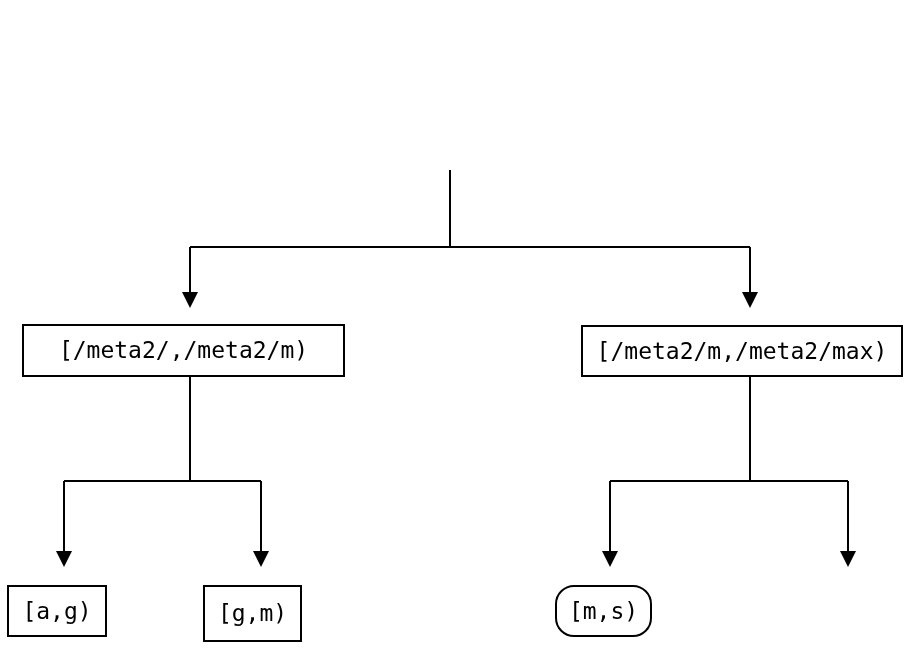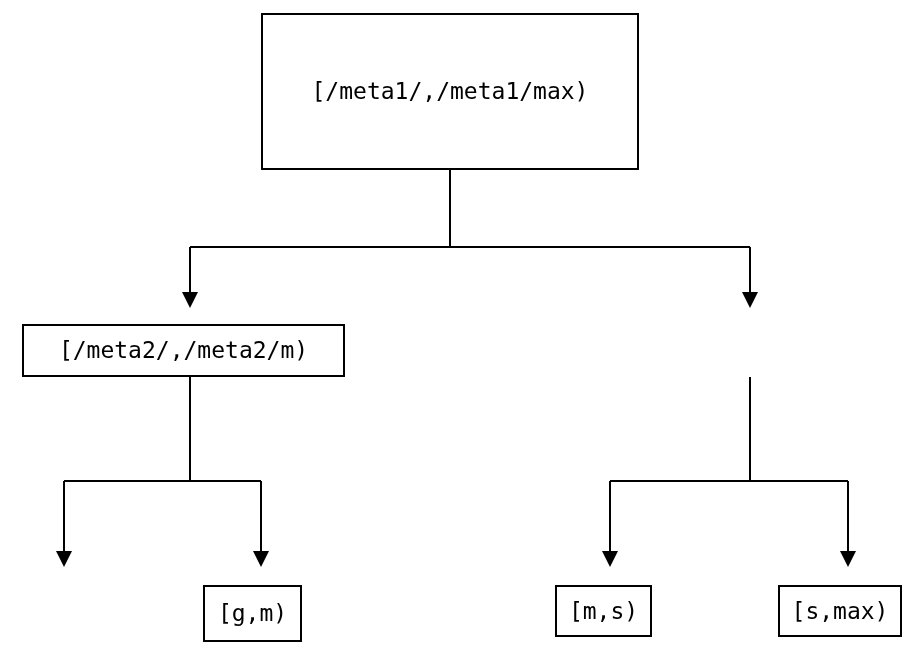--- a/index.html
+++ b/index.html
@@ -42,21 +42,21 @@
     justify-content: center;
     font-size: 23px;
     line-height: 1;
     white-space: nowrap;
   }
   .n-root       { left: 261px; top: 13px;  width: 378px; height: 157px; }
   .n-meta2-low  { left: 22px;  top: 324px; width: 323px; height: 53px;  }
   .n-meta2-high { left: 581px; top: 325px; width: 322px; height: 52px;  }
   .n-leaf-ag    { left: 7px;   top: 585px; width: 100px; height: 52px;  }
   .n-leaf-gm    { left: 203px; top: 585px; width: 99px;  height: 57px;  }
-  .n-leaf-ms    { left: 555px; top: 585px; width: 97px;  height: 52px;  }
+  .n-leaf-ms    { left: 555px; top: 585px; width: 97px;  height: 52px; border-radius: 19px;  }
   .n-leaf-smax  { left: 778px; top: 585px; width: 124px; height: 52px;  }
 </style>
 </head>
 <body>
 
 <div class="canvas">
 
   <svg class="connectors" viewBox="0 0 912 652" xmlns="http://www.w3.org/2000/svg">
 
     <g>
@@ -71,35 +71,35 @@
       <polygon points="253,551 269,551 261,567"></polygon>
     </g>
 
     <g>
       <path d="M750 377 V481 M610 481 H848 M610 481 V552 M848 481 V552"></path>
       <polygon points="602,551 618,551 610,567"></polygon>
       <polygon points="840,551 856,551 848,567"></polygon>
     </g>
   </svg>
 
-  <div class="node n-root">
-    <span>[/meta1/,/meta1/max)</span>
-  </div>
 
   <div class="node n-meta2-low">
     <span>[/meta2/,/meta2/m)</span>
   </div>
 
+  <div class="node n-meta2-high">
+    <span>[/meta2/m,/meta2/max)</span>
+  </div>
 
+  <div class="node n-leaf-ag">
+    <span>[a,g)</span>
+  </div>
 
   <div class="node n-leaf-gm">
     <span>[g,m)</span>
   </div>
 
   <div class="node n-leaf-ms">
     <span>[m,s)</span>
   </div>
 
-  <div class="node n-leaf-smax">
-    <span>[s,max)</span>
-  </div>
 
 </div>
 
 </body></html>

